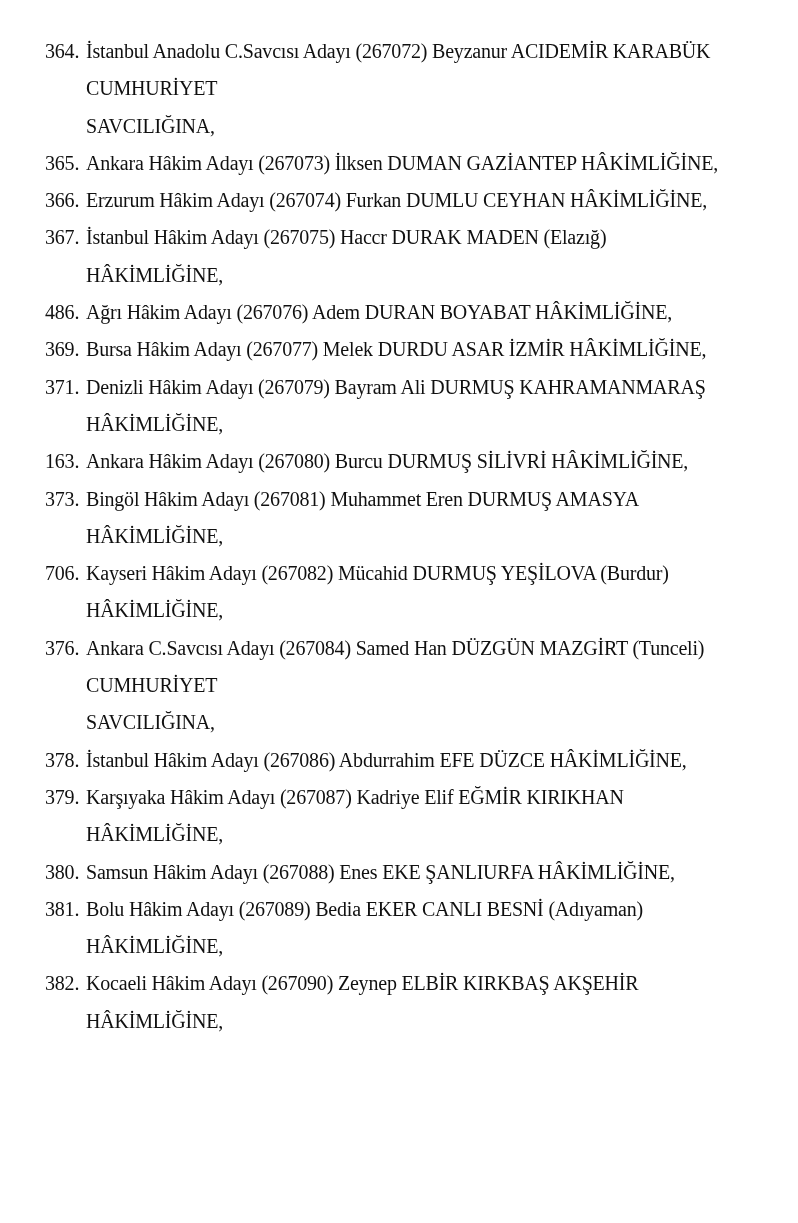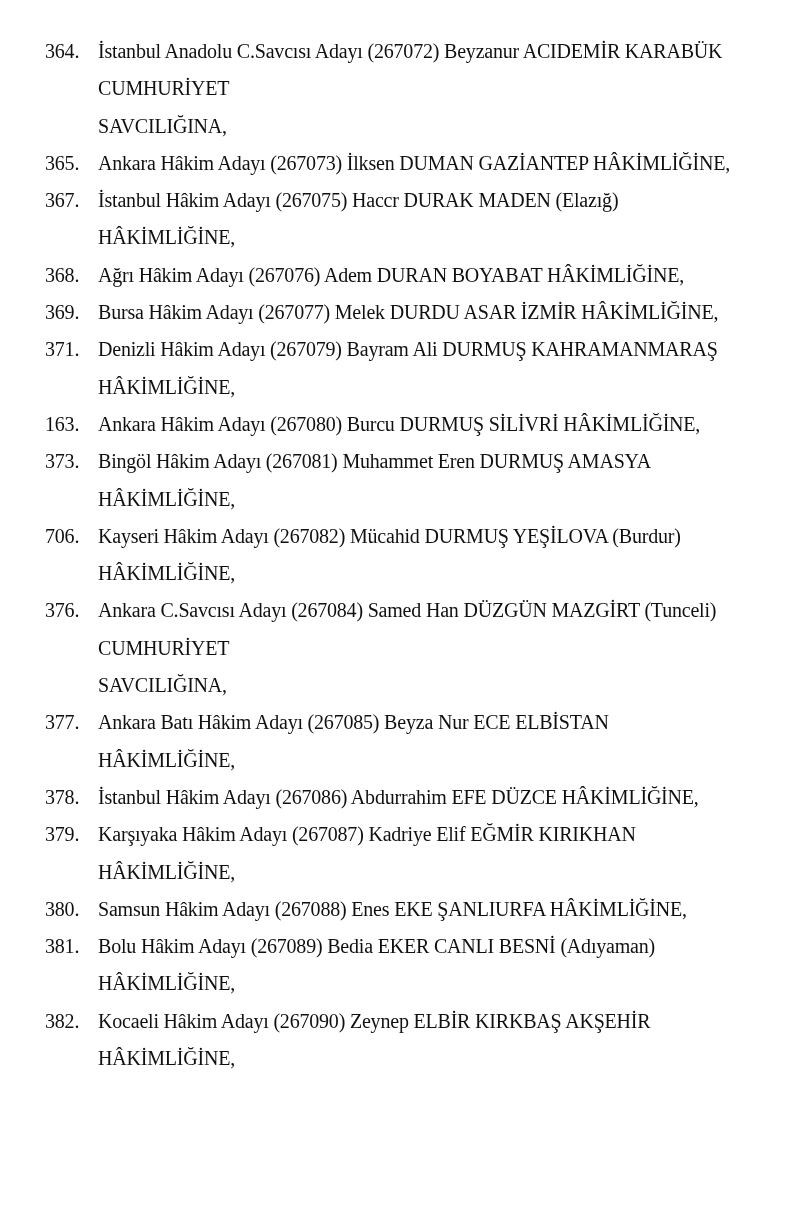--- a/index.html
+++ b/index.html
@@ -16,21 +16,20 @@
     font-family: "Liberation Serif", "DejaVu Serif", serif;
     font-size: 20px;
     line-height: 37.3px;
     color: #101010;
     letter-spacing: -0.2px;
     overflow: hidden;
   }
   .entry {
     display: flex;
     align-items: flex-start;
-    gap: 12px;
   }
   .num {
     flex: 0 0 41px;
     width: 41px;
   }
   .txt {
     flex: 1 1 auto;
     min-width: 0;
   }
 </style>
@@ -46,27 +45,33 @@
           <div>SAVCILIĞINA,</div>
         </div>
       </div>
       <div class="entry">
         <span class="num">365.</span>
         <div class="txt">
           <div>Ankara Hâkim Adayı (267073) İlksen DUMAN GAZİANTEP HÂKİMLİĞİNE,</div>
         </div>
       </div>
       <div class="entry">
+        <span class="num">366.</span>
+        <div class="txt">
+          <div>Erzurum Hâkim Adayı (267074) Furkan DUMLU CEYHAN HÂKİMLİĞİNE,</div>
+        </div>
+      </div>
+      <div class="entry">
         <span class="num">367.</span>
         <div class="txt">
           <div>İstanbul Hâkim Adayı (267075) Haccr DURAK MADEN (Elazığ) HÂKİMLİĞİNE,</div>
         </div>
       </div>
       <div class="entry">
-        <span class="num">368.</span>
+        <span class="num">486.</span>
         <div class="txt">
           <div>Ağrı Hâkim Adayı (267076) Adem DURAN BOYABAT HÂKİMLİĞİNE,</div>
         </div>
       </div>
       <div class="entry">
         <span class="num">369.</span>
         <div class="txt">
           <div>Bursa Hâkim Adayı (267077) Melek DURDU ASAR İZMİR HÂKİMLİĞİNE,</div>
         </div>
       </div>
@@ -95,26 +100,20 @@
         </div>
       </div>
       <div class="entry">
         <span class="num">376.</span>
         <div class="txt">
           <div>Ankara C.Savcısı Adayı (267084) Samed Han DÜZGÜN MAZGİRT (Tunceli) CUMHURİYET</div>
           <div>SAVCILIĞINA,</div>
         </div>
       </div>
       <div class="entry">
-        <span class="num">377.</span>
-        <div class="txt">
-          <div>Ankara Batı Hâkim Adayı (267085) Beyza Nur ECE ELBİSTAN HÂKİMLİĞİNE,</div>
-        </div>
-      </div>
-      <div class="entry">
         <span class="num">378.</span>
         <div class="txt">
           <div>İstanbul Hâkim Adayı (267086) Abdurrahim EFE DÜZCE HÂKİMLİĞİNE,</div>
         </div>
       </div>
       <div class="entry">
         <span class="num">379.</span>
         <div class="txt">
           <div>Karşıyaka Hâkim Adayı (267087) Kadriye Elif EĞMİR KIRIKHAN HÂKİMLİĞİNE,</div>
         </div>

